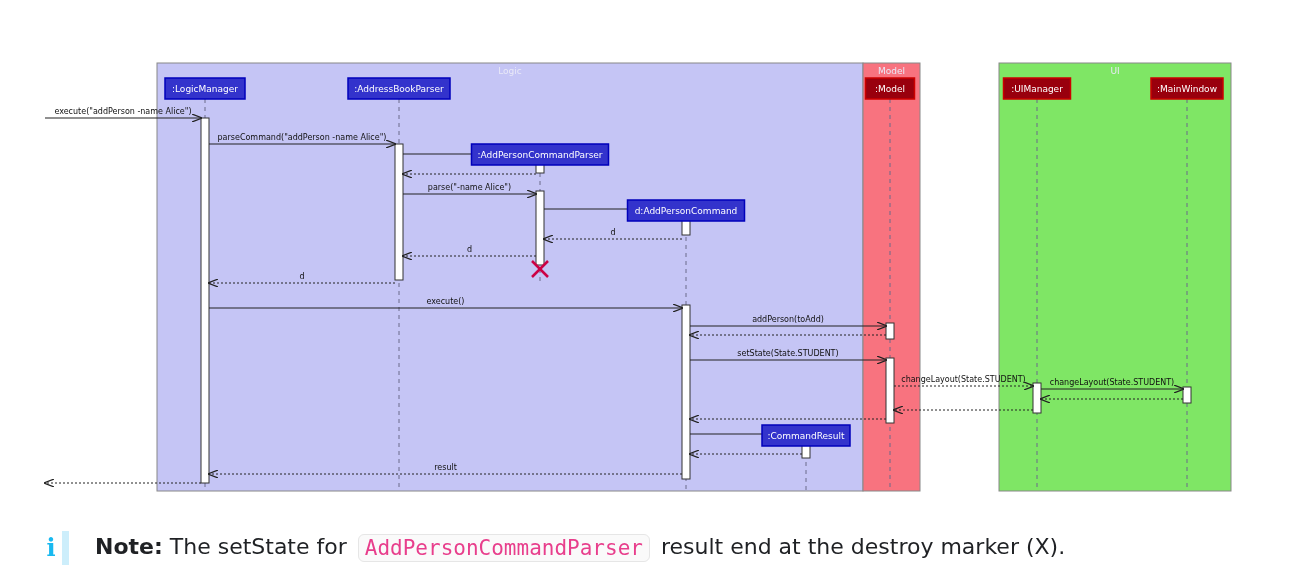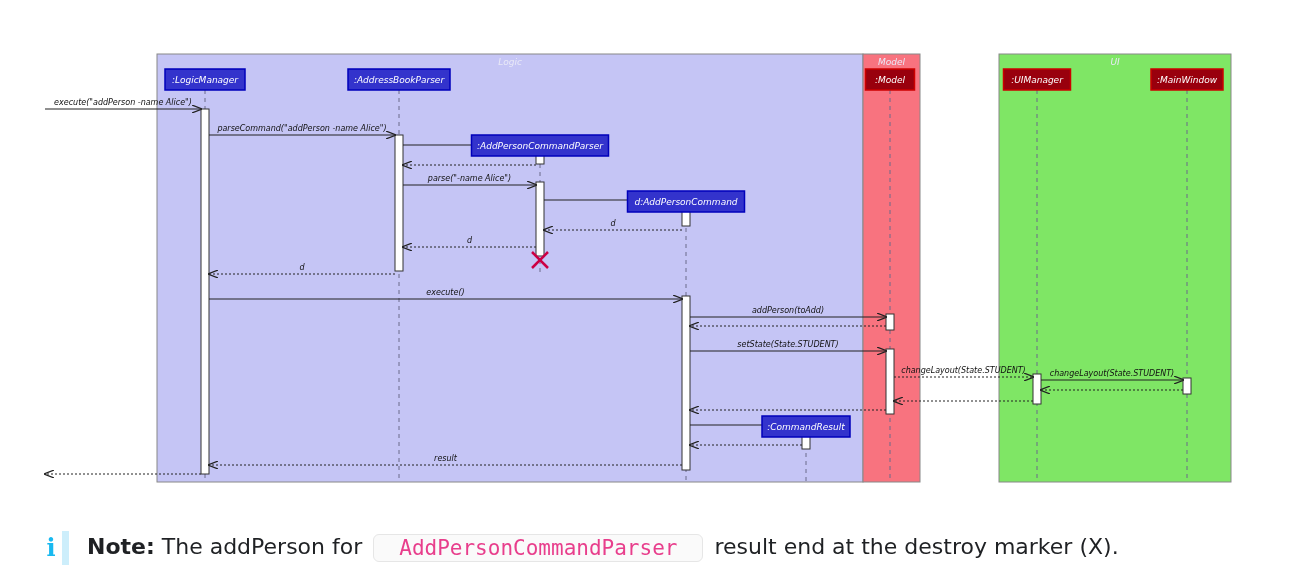--- a/index.html
+++ b/index.html
@@ -1,33 +1,33 @@
 <!DOCTYPE html>
 <html><head>
 <meta charset="utf-8">
 <style>
   html,body{margin:0;padding:0;background:#ffffff;}
   body{width:1309px;height:568px;position:relative;overflow:hidden;
        font-family:"DejaVu Sans","Liberation Sans",sans-serif;}
 
-  #diagram{position:absolute;left:0;top:4px;width:1118px;height:500px;font-style:italic;}
+  #diagram{position:absolute;left:0;top:13px;width:1118px;height:500px;}
   #diagram svg{display:block;}
 
   
   .note{position:absolute;left:40px;top:528px;width:1240px;height:40px;
         display:flex;align-items:center;}
   .note-icon{color:#18b9f0;font-weight:bold;font-size:24px;line-height:1;
              font-family:"DejaVu Serif","Liberation Serif",serif;
              width:22px;text-align:center;}
   .note-bar{width:7px;height:34px;background:#cdeefb;margin-right:18px;}
   .note-text{font-size:22px;color:#1f2124;white-space:nowrap;
              font-family:"DejaVu Sans","Liberation Sans",sans-serif;}
-  .note-text b{font-weight:bold;}
+  .note-text b{font-weight:bold;margin-left:8px;}
   .note-code{display:inline-block;background:#fafafa;border:1px solid #e6e6e6;
-             border-radius:6px;padding:1px 25px;margin:0 4px;
+             border-radius:6px;padding:1px 6px;margin:0 4px;
              color:#e83e8c;font-size:21px;
              font-family:"DejaVu Sans Mono","Liberation Mono",monospace;
              vertical-align:middle;}
 </style>
 </head>
 <body>
 
 <div id="diagram">
     <svg width="1309" height="500" viewBox="0 0 1309 500">
       <defs>
@@ -181,17 +181,17 @@
         <line x1="548" y1="248" x2="532" y2="264" stroke="#CC0044" stroke-width="2.5"></line>
       </g>
     </svg>
   </div>
 
 <div class="note">
   <span class="note-icon">i</span>
   <span class="note-bar"></span>
   <span class="note-text">
     <b>Note:</b>
-    <span>The addPerson for</span>
+    <span>The setState for</span>
     <span class="note-code">AddPersonCommandParser</span>
     <span>result end at the destroy marker (X).</span>
   </span>
 </div>
 
 </body></html>

